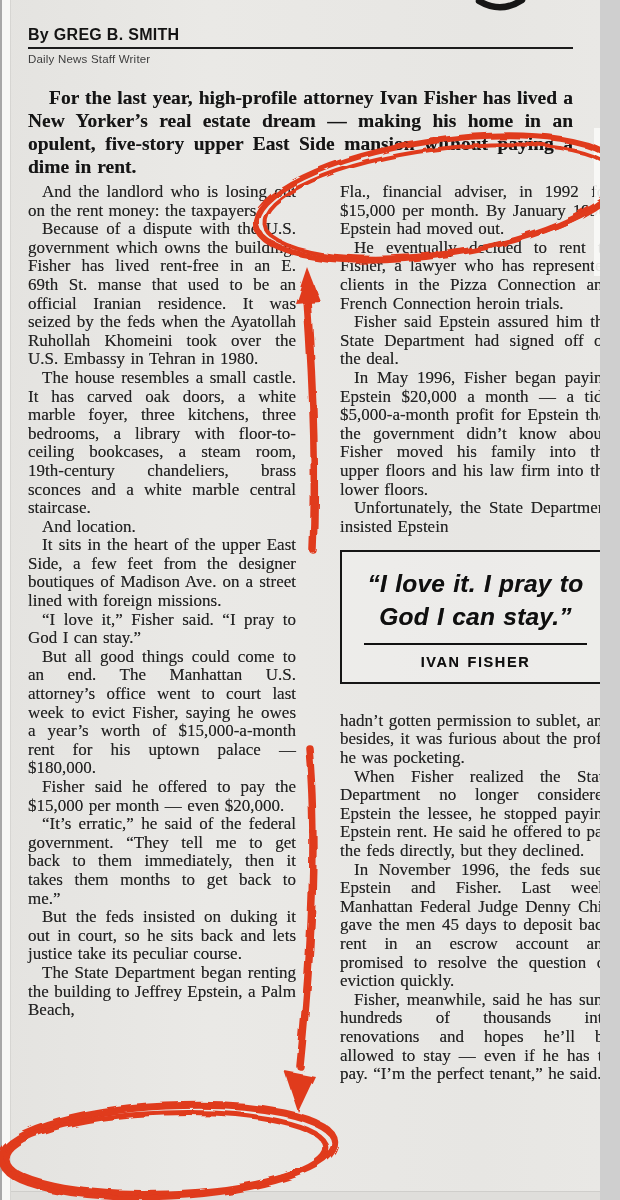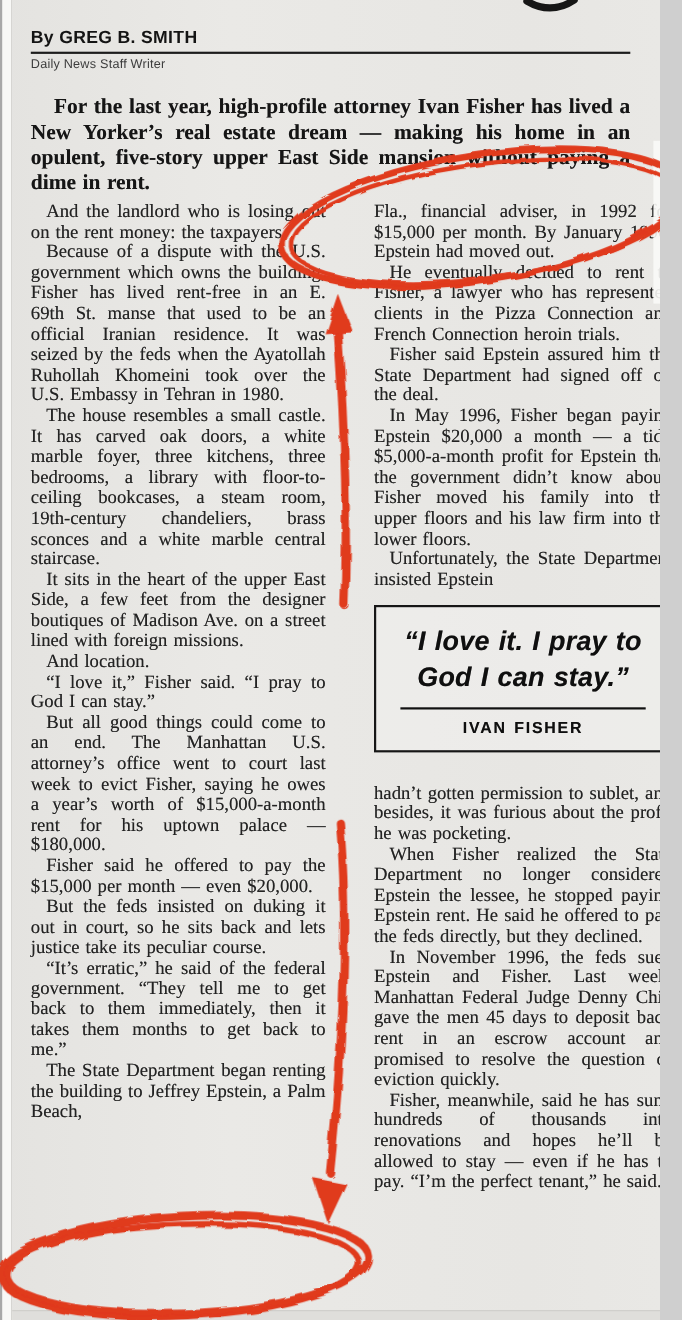--- a/index.html
+++ b/index.html
@@ -81,27 +81,27 @@
     <div class="byline-rule"></div>
     <div class="dateline">Daily News Staff Writer</div>
 
     <p class="lead">For the last year, high-profile attorney Ivan Fisher has lived a New Yorker’s real estate dream — making his home in an opulent, five-story upper East Side mansion without paying a dime in rent.</p>
 
     <div class="columns">
       <div class="col col-left">
         <p>And the landlord who is losing out on the rent money: the taxpayers.</p>
         <p>Because of a dispute with the U.S. government which owns the building, Fisher has lived rent-free in an E. 69th St. manse that used to be an official Iranian residence. It was seized by the feds when the Ayatollah Ruhollah Khomeini took over the U.S. Embassy in Tehran in 1980.</p>
         <p>The house resembles a small castle. It has carved oak doors, a white marble foyer, three kitchens, three bedrooms, a library with floor-to-ceiling bookcases, a steam room, 19th-century chandeliers, brass sconces and a white marble central staircase.</p>
+        <p>And location.</p>
         <p>It sits in the heart of the upper East Side, a few feet from the designer boutiques of Madison Ave. on a street lined with foreign missions.</p>
-        <p>And location.</p>
         <p>“I love it,” Fisher said. “I pray to God I can stay.”</p>
         <p>But all good things could come to an end. The Manhattan U.S. attorney’s office went to court last week to evict Fisher, saying he owes a year’s worth of $15,000-a-month rent for his uptown palace — $180,000.</p>
         <p>Fisher said he offered to pay the $15,000 per month — even $20,000.</p>
+        <p>“It’s erratic,” he said of the federal government. “They tell me to get back to them immediately, then it takes them months to get back to me.”</p>
         <p>But the feds insisted on duking it out in court, so he sits back and lets justice take its peculiar course.</p>
-        <p>“It’s erratic,” he said of the federal government. “They tell me to get back to them immediately, then it takes them months to get back to me.”</p>
         <p>The State Department began renting the building to Jeffrey Epstein, a Palm Beach,</p>
       </div>
       <div class="col col-right">
         <p class="cont">Fla., financial adviser, in 1992 for $15,000 per month. By January 1996, Epstein had moved out.</p>
         <p>He eventually decided to rent to Fisher, a lawyer who has represented clients in the Pizza Connection and French Connection heroin trials.</p>
         <p>Fisher said Epstein assured him the State Department had signed off on the deal.</p>
         <p>In May 1996, Fisher began paying Epstein $20,000 a month — a tidy $5,000-a-month profit for Epstein that the government didn’t know about. Fisher moved his family into the upper floors and his law firm into the lower floors.</p>
         <p>Unfortunately, the State Department insisted Epstein</p>
 
         <div class="pull-quote">

